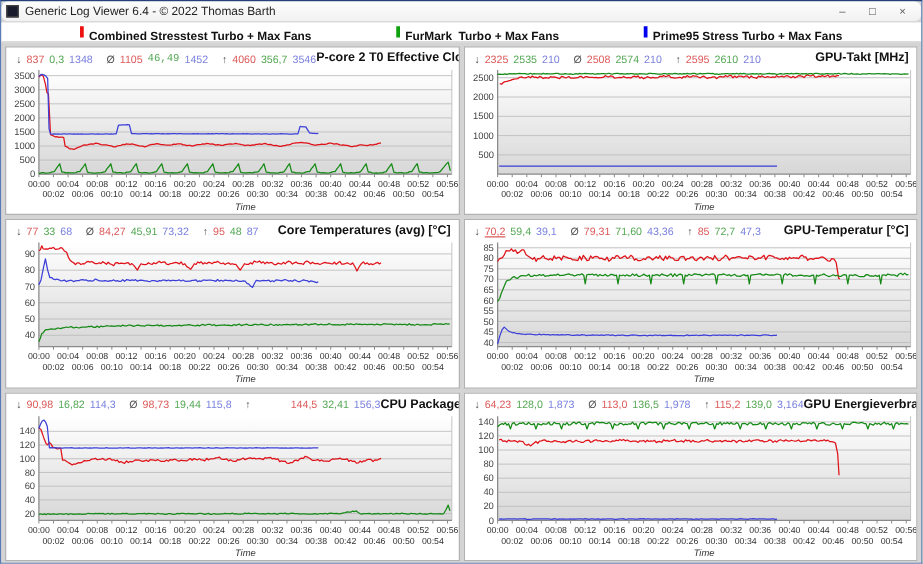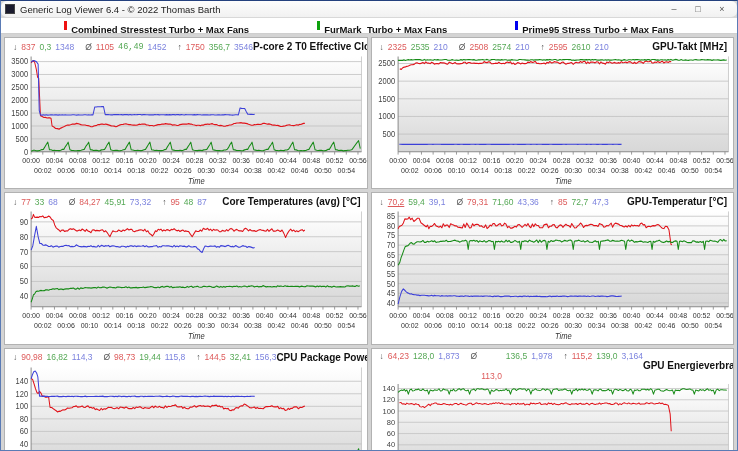--- a/index.html
+++ b/index.html
@@ -66,21 +66,21 @@
               <span style="color: rgb(123, 130, 222);">1348</span>
             </span>
             <span class="stat-group">
               <span class="stat-sym">Ø</span>
               <span style="color: rgb(221, 90, 90);">1105</span>
               <span style="color: rgb(85, 168, 85); font-family: Liberation Mono, monospace;">46,49</span>
               <span style="color: rgb(123, 130, 222);">1452</span>
             </span>
             <span class="stat-group">
               <span class="stat-sym">↑</span>
-              <span style="color: rgb(221, 90, 90);">1750</span>
+              <span style="color: rgb(221, 90, 90);">4060</span>
               <span style="color: rgb(85, 168, 85);">356,7</span>
               <span style="color: rgb(123, 130, 222);">3546</span>
             </span>
           </div>
       <div class="ptitle">P-core 2 T0 Effective Clock [MHz]</div>
     </div>
     <svg class="plot" viewBox="0 0 360 118" preserveAspectRatio="none">
           <defs>
             <linearGradient id="pg0" x1="0" y1="0" x2="0" y2="1">
               <stop offset="0" stop-color="#ffffff"></stop>
@@ -524,21 +524,21 @@
               <span style="color: rgb(123, 130, 222);">114,3</span>
             </span>
             <span class="stat-group">
               <span class="stat-sym">Ø</span>
               <span style="color: rgb(221, 90, 90);">98,73</span>
               <span style="color: rgb(85, 168, 85);">19,44</span>
               <span style="color: rgb(123, 130, 222);">115,8</span>
             </span>
             <span class="stat-group">
               <span class="stat-sym">↑</span>
-              <span style="color: rgb(221, 90, 90);">144,5</span>
+              <span style="color: rgb(221, 90, 90); margin-left: 28px;">144,5</span>
               <span style="color: rgb(85, 168, 85);">32,41</span>
               <span style="color: rgb(123, 130, 222);">156,3</span>
             </span>
           </div>
       <div class="ptitle">CPU Package Power [W]</div>
     </div>
     <svg class="plot" viewBox="0 0 360 118" preserveAspectRatio="none">
           <defs>
             <linearGradient id="pg4" x1="0" y1="0" x2="0" y2="1">
               <stop offset="0" stop-color="#ffffff"></stop>
@@ -632,21 +632,21 @@
     <div class="phead">
       <div class="stats">
             <span class="stat-group">
               <span class="stat-sym">↓</span>
               <span style="color: rgb(221, 90, 90);">64,23</span>
               <span style="color: rgb(85, 168, 85);">128,0</span>
               <span style="color: rgb(123, 130, 222);">1,873</span>
             </span>
             <span class="stat-group">
               <span class="stat-sym">Ø</span>
-              <span style="color: rgb(221, 90, 90); margin-top: 20px;">113,0</span>
+              <span style="color: rgb(221, 90, 90);">113,0</span>
               <span style="color: rgb(85, 168, 85);">136,5</span>
               <span style="color: rgb(123, 130, 222);">1,978</span>
             </span>
             <span class="stat-group">
               <span class="stat-sym">↑</span>
               <span style="color: rgb(221, 90, 90);">115,2</span>
               <span style="color: rgb(85, 168, 85);">139,0</span>
               <span style="color: rgb(123, 130, 222);">3,164</span>
             </span>
           </div>

